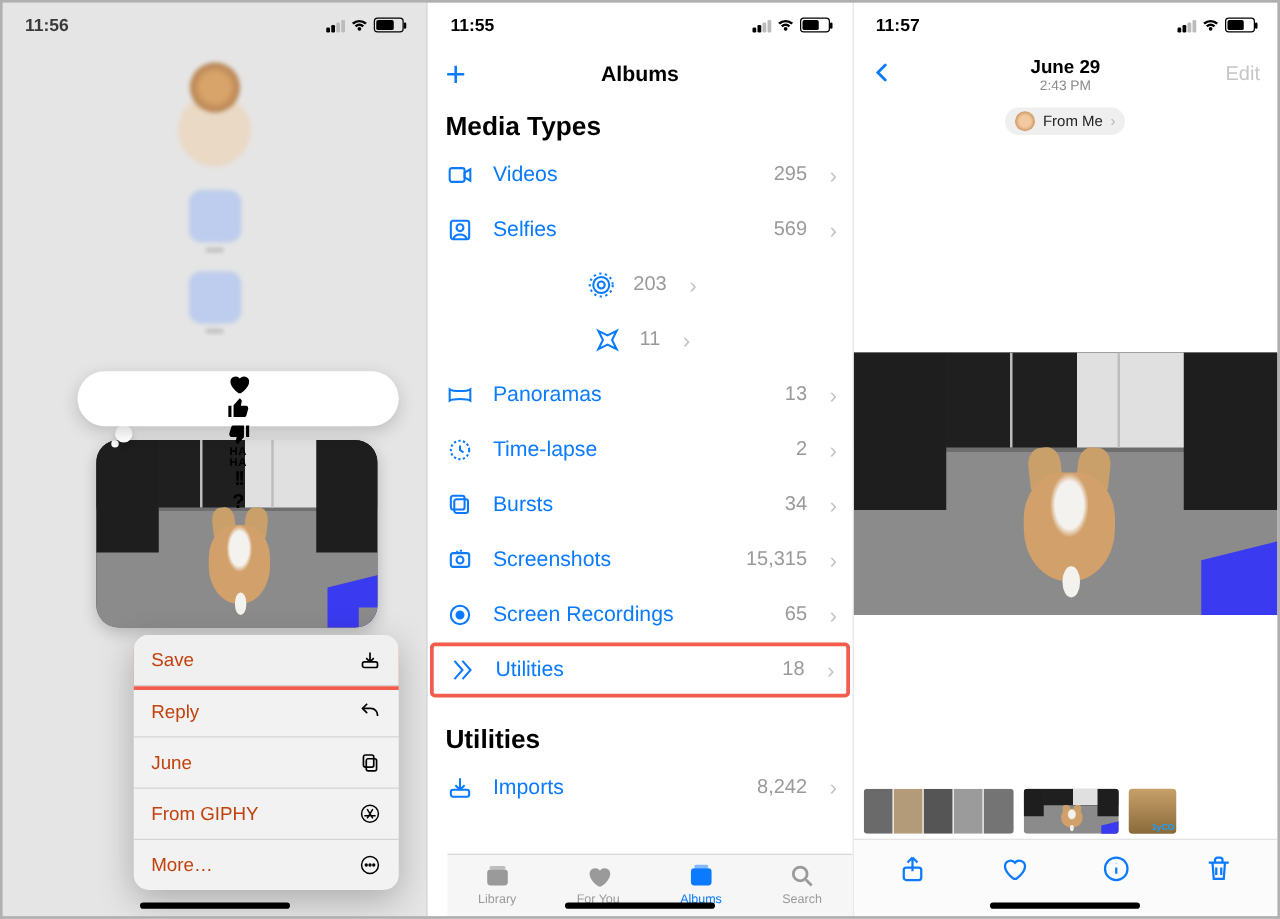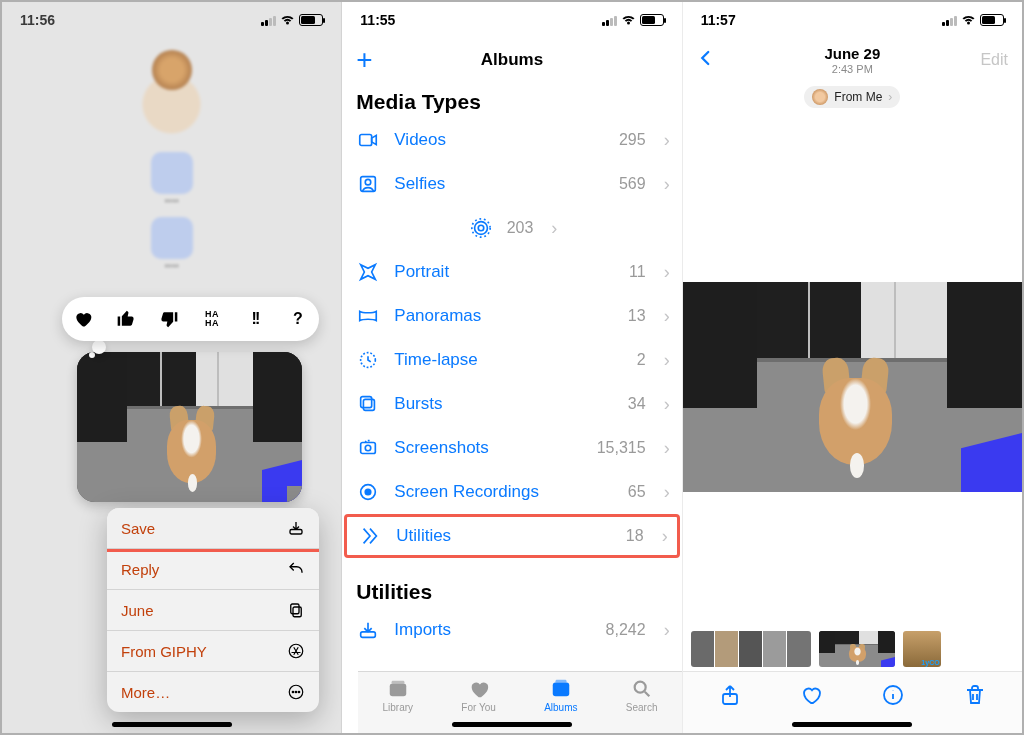--- a/index.html
+++ b/index.html
@@ -57,20 +57,21 @@
   .p1-bg .bubble1{top:150px}.p1-bg .bubble2{top:215px}
   .p1-bg .lbl1,.p1-bg .lbl2{position:absolute;left:50%;transform:translateX(-50%);font-size:10px;color:#999;}
   .p1-bg .lbl1{top:193px}.p1-bg .lbl2{top:258px}
 
   .reaction-bar{
     position:absolute; top:295px; left:60px; right:22px; height:44px;
     background:#fff; border-radius:22px;
     box-shadow: 0 4px 14px rgba(0,0,0,.18);
     display:flex; align-items:center; justify-content:space-around;
     z-index:10;
+    flex-direction:column;
   }
   .reaction-bar .rx{width:26px;height:26px;display:flex;align-items:center;justify-content:center;font-size:16px;color:#000}
   .reaction-bar .rx.heart svg{fill:#000}
   .rtail{position:absolute;left:90px;top:338px;width:14px;height:14px;background:#fff;border-radius:50%;
     box-shadow:0 3px 6px rgba(0,0,0,.15), -7px 8px 0 -4px #fff;z-index:9}
 
   .msg-photo{
     position:absolute; top:350px; left:75px; width:225px; height:150px;
     border-radius:18px; overflow:hidden; z-index:8;
     background:#555; box-shadow:0 4px 12px rgba(0,0,0,.2);
@@ -128,21 +129,21 @@
     display:flex;align-items:center;gap:14px;padding:10px 12px 10px 14px;
     border-bottom:none; position:relative;justify-content:center;
   }
   .row .icn{width:24px;height:24px;color:#0a7aff;flex:0 0 24px;display:flex;align-items:center;justify-content:center}
   .row .icn svg{display:block}
   .row .lbl{flex:1;color:#0a7aff;font-size:17px;white-space:nowrap;overflow:hidden;text-overflow:ellipsis}
   .row .cnt{color:#9a9a9a;font-size:16px}
   .row .chev{color:#c4c4c6;font-size:18px;margin-left:4px}
   .row.hl{border:3px solid #f25c4d;border-radius:4px;padding:7px 9px 7px 11px;margin:0 2px}
   .tabbar{
-    position:absolute;left:0;right:0;bottom:0;height:62px;background:#f6f6f6;
+    position:absolute;left:0;right:0;bottom:0;height:50px;background:#f6f6f6;
     border-top:1px solid #d8d8d8;display:flex;align-items:flex-start;justify-content:space-around;
     padding-top:6px;
     margin-left:16px;
   }
   .tab{display:flex;flex-direction:column;align-items:center;gap:2px;color:#9a9a9a;font-size:10px}
   .tab.active{color:#0a7aff}
   .tab .ti{width:26px;height:22px;display:flex;align-items:center;justify-content:center}
 
   .list-wrap{position:absolute;top:80px;left:0;right:0;bottom:62px;overflow:hidden}
 
@@ -374,21 +375,20 @@
             </span>
             <span class="cnt">203</span>
             <span class="chev">›</span>
           </div>
           <div class="row">
             <span class="icn">
               <svg viewBox="0 0 24 24" width="22" height="22" fill="none" stroke="#0a7aff" stroke-width="1.8">
                 <path d="M4 4l8 4 8-4-4 8 4 8-8-4-8 4 4-8z"></path>
               </svg>
             </span>
-            <span class="lbl">Portrait</span>
             <span class="cnt">11</span>
             <span class="chev">›</span>
           </div>
           <div class="row">
             <span class="icn">
               <svg viewBox="0 0 24 24" width="22" height="22" fill="none" stroke="#0a7aff" stroke-width="1.8">
                 <path d="M3 7c3 2 15 2 18 0v10c-3-2-15-2-18 0z"></path>
               </svg>
             </span>
             <span class="lbl">Panoramas</span>

